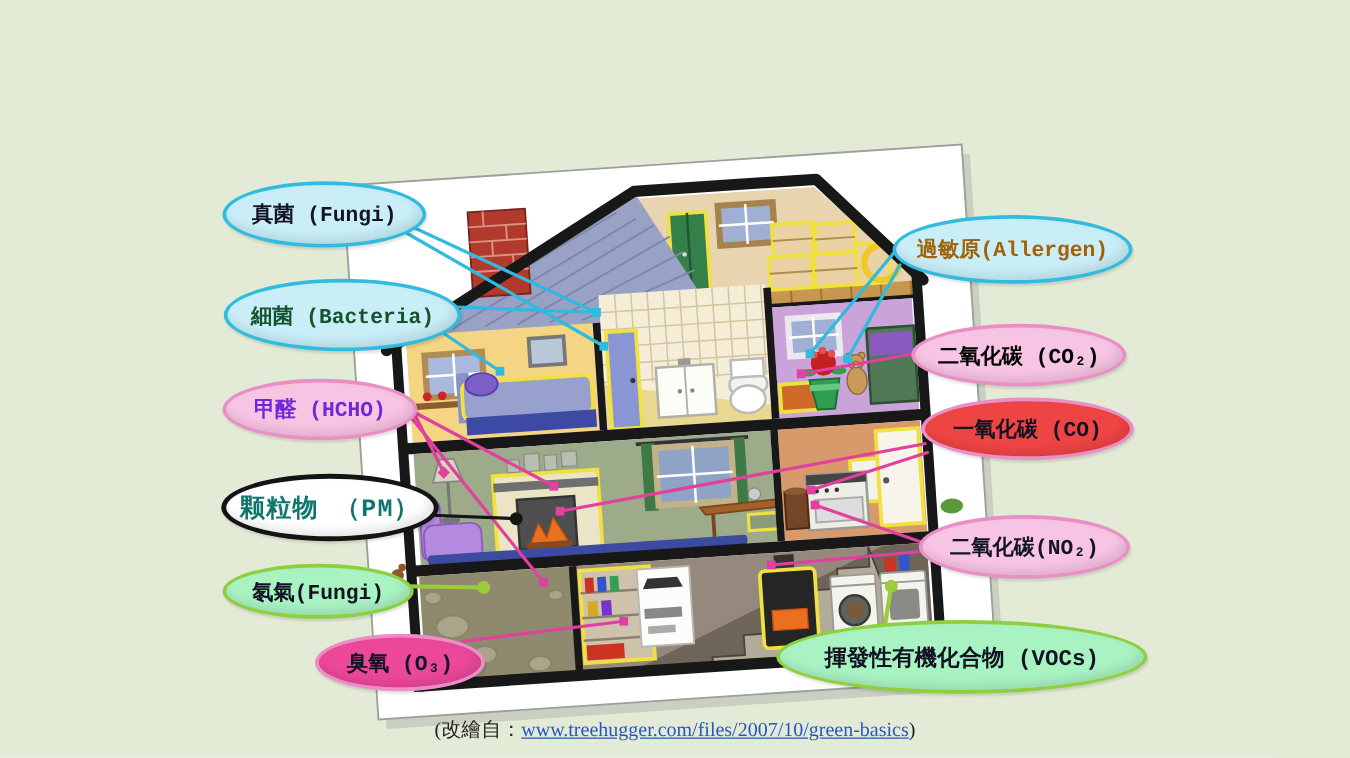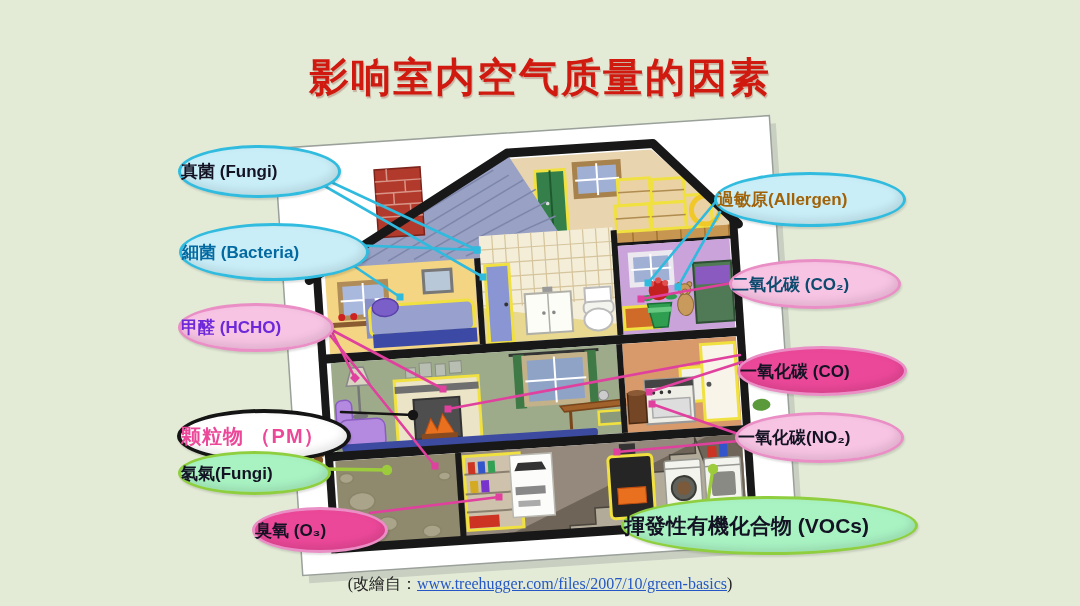--- a/index.html
+++ b/index.html
@@ -5,36 +5,35 @@
   html,body{margin:0;padding:0;}
   body{width:1080px;height:606px;overflow:hidden;position:relative;
        font-family:"Liberation Sans","DejaVu Sans",sans-serif;}
   .slide{position:absolute;inset:0;background:#e3ebd7;}
   .slide-title{position:absolute;top:50px;left:0;width:100%;text-align:center;
        font-size:40px;font-weight:900;color:#d01a10;letter-spacing:2px;
        font-family:"Liberation Sans","DejaVu Sans",sans-serif;
        text-shadow:1px 2px 1px rgba(120,10,0,.25);}
   .art{position:absolute;inset:0;}
   .bubble{position:absolute;border-radius:50%;border:3px solid #888;
-       display:flex;align-items:center;justify-content:flex-start;text-align:center;
-       font-family:Liberation Sans, sans-serif;font-weight:bold;
+       display:flex;align-items:center;justify-content:center;text-align:center;
+       font-family:Liberation Mono, monospace;font-weight:bold;
        font-size:17px;color:#131324;z-index:5;
        box-shadow:inset -3px -4px 8px rgba(0,0,0,.10), 1px 2px 2px rgba(0,0,0,.12);}
   .bubble.pm{border-width:4px;font-size:20px;letter-spacing:1px;}
-  .bubble.vocs{font-size:21px;}
+  .bubble.vocs{font-size:18px;}
   .citation{position:absolute;top:574px;left:0;width:100%;text-align:center;
        font-family:"Liberation Serif","DejaVu Serif",serif;font-size:16px;color:#222;z-index:6;}
   .cite-link{color:#2457c5;text-decoration:underline;}
 </style>
 </head>
 <body>
 
 <div class="slide">
 
-  <div class="slide-title">影响室内空气质量的因素</div>
 
   <svg class="art" width="1080" height="606" viewBox="0 0 1080 606">
 
     <g transform="rotate(-3.8 530 345)">
       <rect x="294" y="140" width="496" height="428" fill="#c9cfc1"></rect>
       <rect x="288" y="132" width="496" height="428" fill="#ffffff" stroke="#9aa09a" stroke-width="1.5"></rect>
     </g>
 
     <g transform="rotate(-3.8 530 345)">
 
@@ -306,46 +305,46 @@
         <line x1="708" y1="500" x2="713" y2="469" stroke="#9ccb3b" stroke-width="3.4" stroke-linecap="round"></line>
         <circle cx="713" cy="469" r="5.2" fill="#9ccb3b"></circle>
         <line x1="341" y1="412" x2="413" y2="415" stroke="#151515" stroke-width="2.6" stroke-linecap="round"></line>
         <circle cx="413" cy="415" r="5.2" fill="#151515"></circle>
       </g>
   </svg>
 
   <div class="bubble" style="left: 178px; top: 145px; width: 157px; height: 47px; background: rgb(201, 238, 248); border-color: rgb(49, 188, 223); color: rgb(19, 19, 36);">
       <span>真菌 (Fungi)</span>
     </div>
-  <div class="bubble" style="left: 179px; top: 223px; width: 184px; height: 52px; background: rgb(201, 238, 248); border-color: rgb(49, 188, 223); color: #0369a1;">
+  <div class="bubble" style="left: 179px; top: 223px; width: 184px; height: 52px; background: rgb(201, 238, 248); border-color: rgb(49, 188, 223); color: #14532d;">
       <span>細菌 (Bacteria)</span>
     </div>
   <div class="bubble" style="left: 178px; top: 303px; width: 150px; height: 43px; background: rgb(248, 196, 228); border-color: rgb(234, 143, 198); color: #6d28d9;">
       <span>甲醛 (HCHO)</span>
     </div>
-  <div class="bubble pm" style="left: 177px; top: 409px; width: 166px; height: 46px; background: rgb(255, 255, 255); border-color: rgb(20, 20, 20); color: #ec4899;">
+  <div class="bubble pm" style="left: 177px; top: 379px; width: 166px; height: 46px; background: rgb(255, 255, 255); border-color: rgb(20, 20, 20); color: #0f766e;">
       <span>颗粒物 （PM）</span>
     </div>
   <div class="bubble" style="left: 178px; top: 451px; width: 147px; height: 38px; background: rgb(169, 243, 195); border-color: rgb(143, 207, 63); color: rgb(19, 19, 36);">
       <span>氡氣(Fungi)</span>
     </div>
   <div class="bubble" style="left: 252px; top: 507px; width: 130px; height: 40px; background: #ec4899; border-color: rgb(234, 143, 198); color: rgb(19, 19, 36);">
       <span>臭氧 (O₃)</span>
     </div>
   <div class="bubble" style="left: 714px; top: 172px; width: 186px; height: 49px; background: rgb(201, 238, 248); border-color: rgb(49, 188, 223); color: #a16207;">
       <span>過敏原(Allergen)</span>
     </div>
-  <div class="bubble" style="left: 729px; top: 259px; width: 166px; height: 44px; background: rgb(248, 196, 228); border-color: rgb(234, 143, 198); color: #0c4a6e;">
+  <div class="bubble" style="left: 729px; top: 259px; width: 166px; height: 44px; background: rgb(248, 196, 228); border-color: rgb(234, 143, 198); color: #000000;">
       <span>二氧化碳 (CO₂)</span>
     </div>
-  <div class="bubble" style="left: 737px; top: 346px; width: 164px; height: 44px; background: #ec4899; border-color: rgb(234, 143, 198); color: rgb(19, 19, 36);">
+  <div class="bubble" style="left: 737px; top: 318px; width: 164px; height: 44px; background: #ef4444; border-color: rgb(234, 143, 198); color: rgb(19, 19, 36);">
       <span>一氧化碳 (CO)</span>
     </div>
   <div class="bubble" style="left: 735px; top: 412px; width: 163px; height: 45px; background: rgb(248, 196, 228); border-color: rgb(234, 143, 198); color: rgb(19, 19, 36);">
-      <span>一氧化碳(NO₂)</span>
+      <span>二氧化碳(NO₂)</span>
     </div>
   <div class="bubble vocs" style="left: 621px; top: 496px; width: 291px; height: 53px; background: rgb(169, 243, 195); border-color: rgb(143, 207, 63); color: rgb(19, 19, 36);">
       <span>揮發性有機化合物 (VOCs)</span>
     </div>
 
   <div class="citation">
     <span>(改繪自：</span><a class="cite-link" href="#">www.treehugger.com/files/2007/10/green-basics</a><span>)</span>
   </div>
 
 </div>

